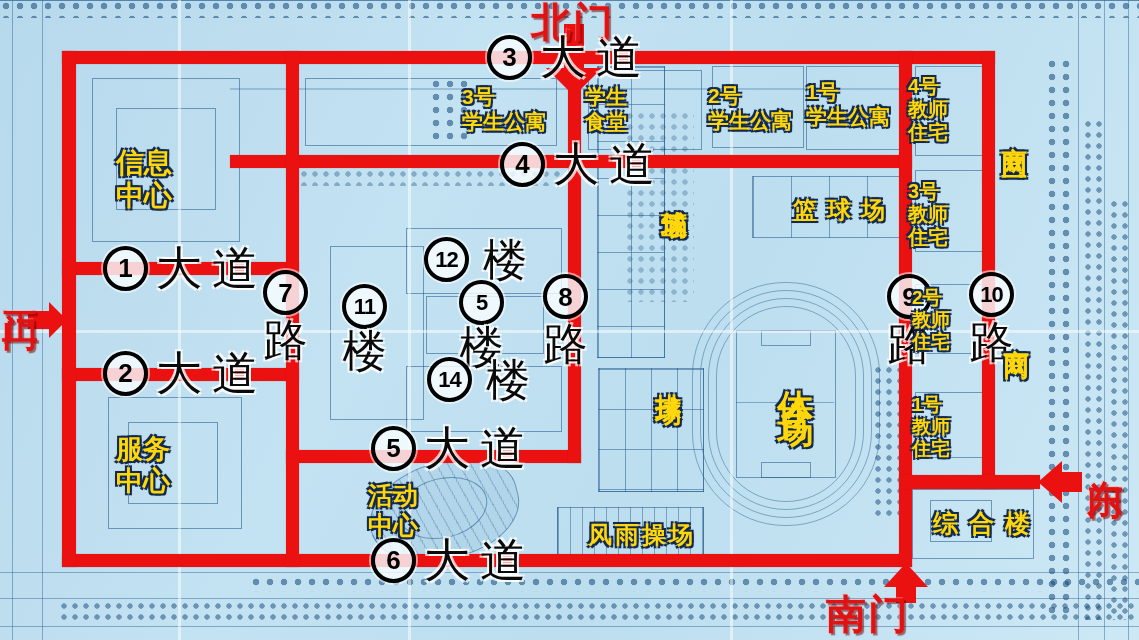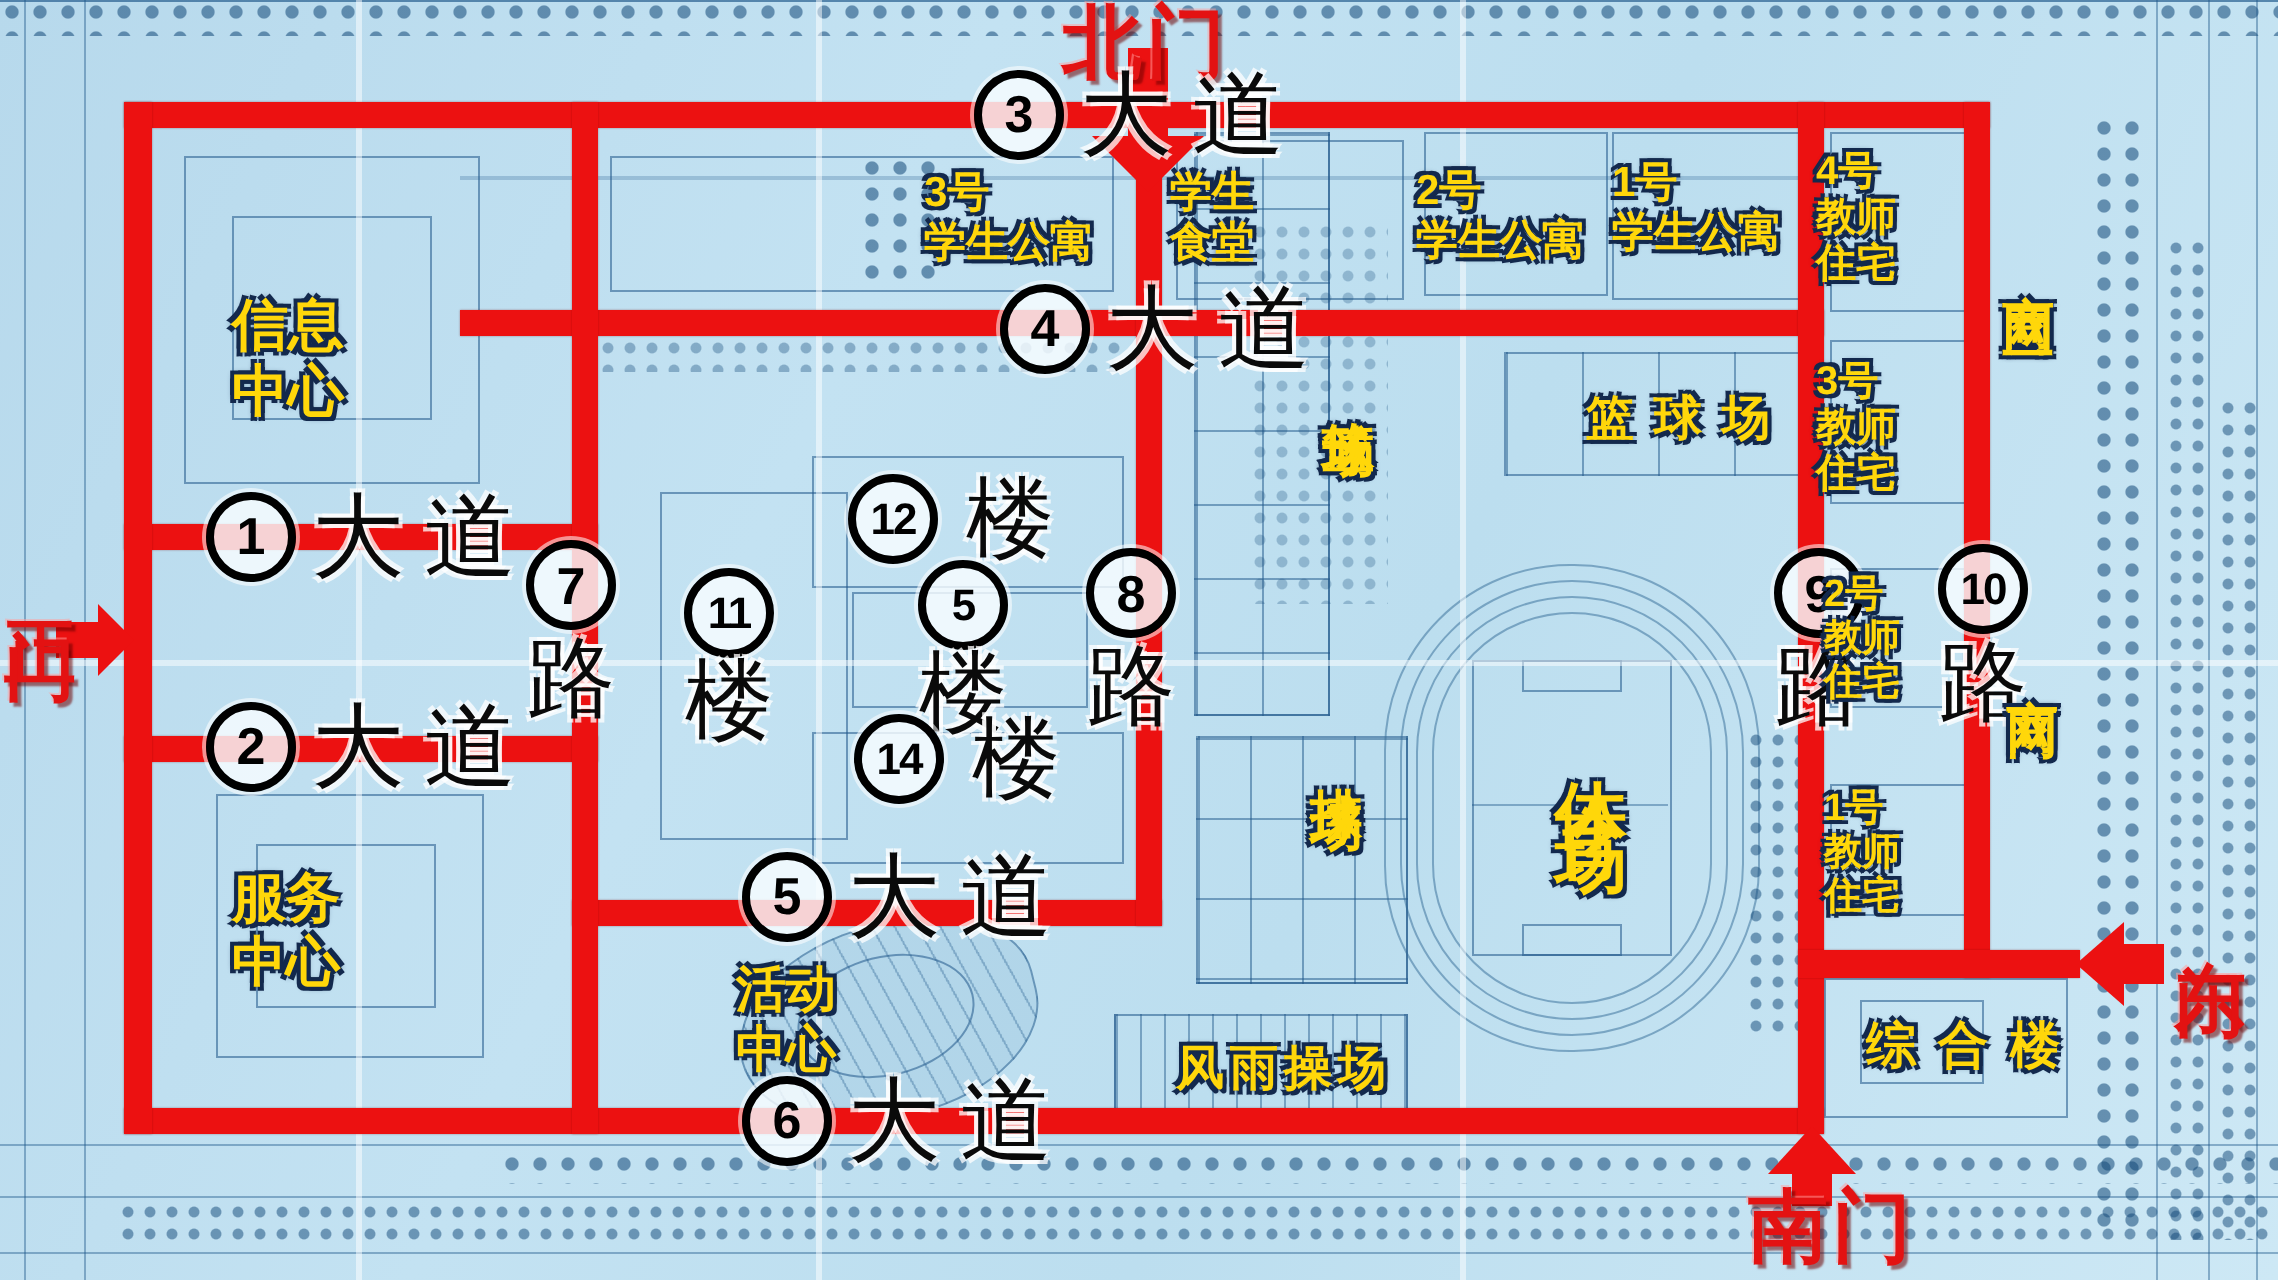--- a/index.html
+++ b/index.html
@@ -144,21 +144,21 @@
   <div class="shaft" style="left:28px;top:311px;width:21px;height:18px;"></div>
   <div class="tri" style="left:49px;top:302px;border-top:18px solid transparent;border-bottom:18px solid transparent;border-left:18px solid #ec1111;"></div>
   <div class="tri" style="left:1038px;top:461px;border-top:21px solid transparent;border-bottom:21px solid transparent;border-right:24px solid #ec1111;"></div>
   <div class="shaft" style="left:1062px;top:472px;width:20px;height:20px;"></div>
   <div class="tri" style="left:884px;top:563px;border-left:22px solid transparent;border-right:22px solid transparent;border-bottom:24px solid #ec1111;"></div>
   <div class="shaft" style="left:896px;top:587px;width:20px;height:16px;"></div>
 
   <div class="gate" style="left:531px;top:2px;font-size:40px;">北门</div>
   <div class="gate vtext" style="left:2px;top:282px;font-size:36px;">正门</div>
   <div class="gate vtext" style="left:1087px;top:450px;font-size:36px;">东门</div>
-  <div class="gate" style="left:874px;top:594px;font-size:40px;">南门</div>
+  <div class="gate" style="left:826px;top:594px;font-size:40px;">南门</div>
 
   <div class="lab" style="left:103px;top:245px;">
     <span class="circ">1</span>
     <span class="blk rname">大道</span>
   </div>
   <div class="lab" style="left:103px;top:350px;">
     <span class="circ">2</span>
     <span class="blk rname">大道</span>
   </div>
   <div class="lab" style="left:487px;top:34px;">

